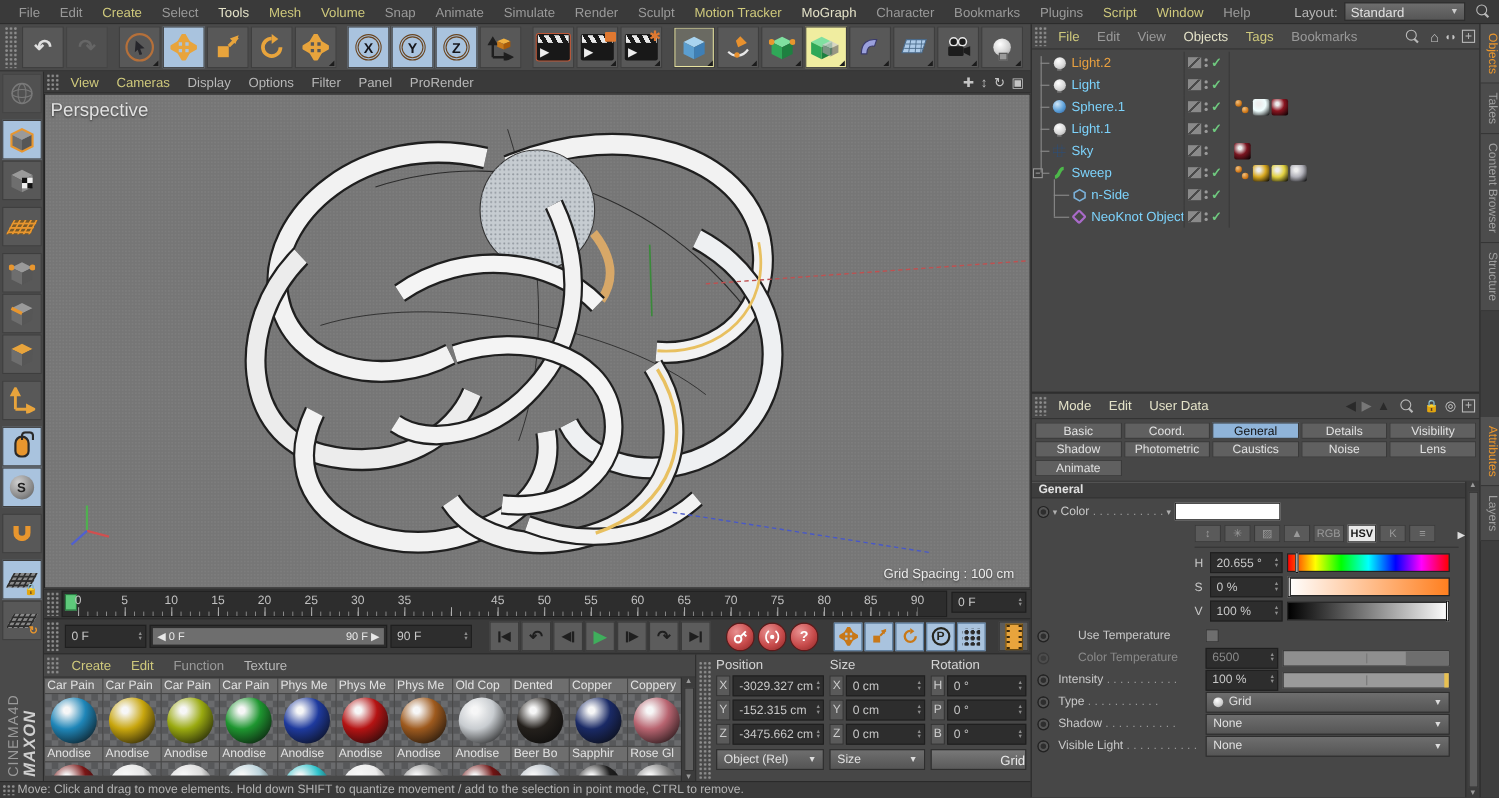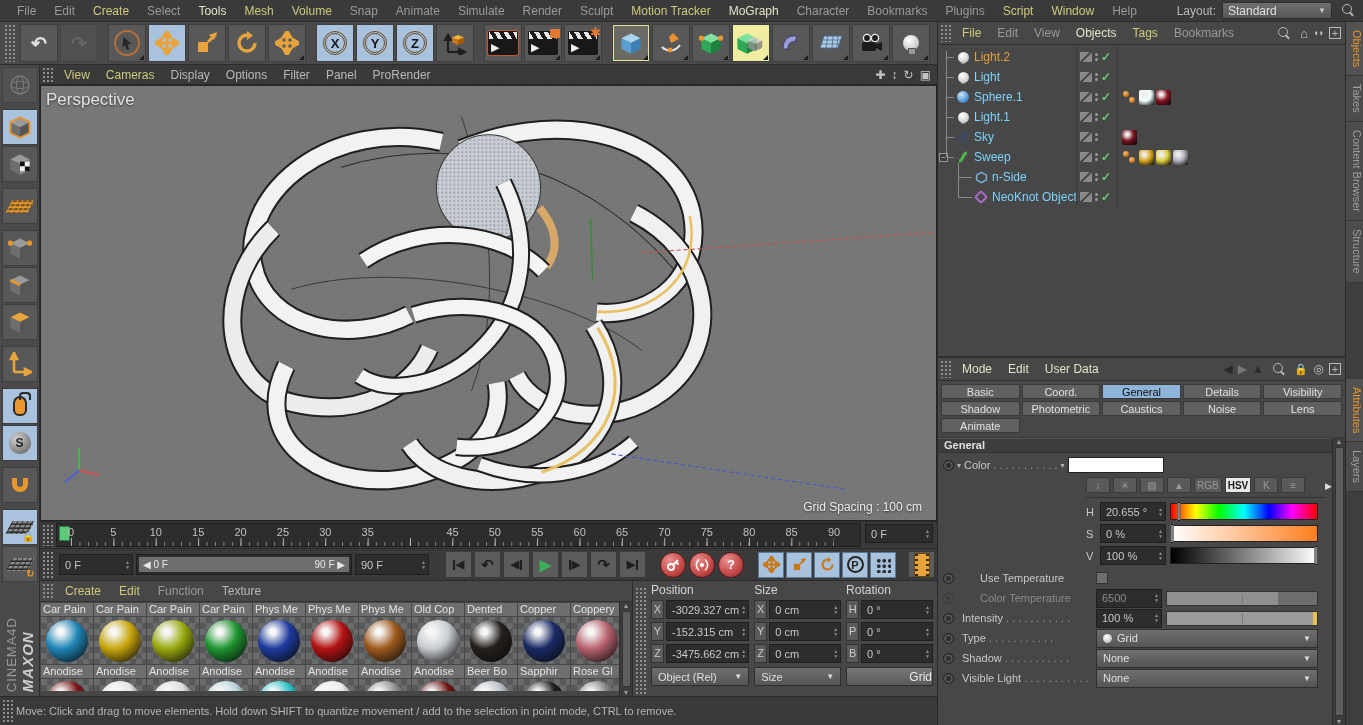--- a/index.html
+++ b/index.html
@@ -145,21 +145,21 @@
   .coords { flex:0 0 304px; background:#474747; display:flex; flex-direction:column; padding:2px 4px 0 0; }
   .coords-grid { display:flex; gap:5px; padding-left:14px; flex:1; }
   .cgroup { flex:1; display:flex; flex-direction:column; gap:3px; }
   .cgroup .hdr { color:#d4d4d4; font-size:12px; height:14px; }
   .crow { display:flex; gap:2px; align-items:center; }
   .crow .axis { flex:0 0 13px; height:19px; background:#5a5a5a; border:1px solid #333; color:#ccc; font-size:11px; text-align:center; line-height:17px; }
   .crow .field { flex:1; min-width:0; }
   .cfoot { margin-top:1px;justify-content:flex-end; }
 
   
-  .statusbar { height:29px; background:#3a3a3a; border-top:1px solid #2a2a2a; display:flex; align-items:center; color:#b4b4b4; font-size:11px; flex:0 0 auto; overflow:hidden; }
+  .statusbar { height:15px; background:#3a3a3a; border-top:1px solid #2a2a2a; display:flex; align-items:center; color:#b4b4b4; font-size:11px; flex:0 0 auto; overflow:hidden; }
 
   
   .rightcol { width:408px; background:#474747; border-left:1px solid #2a2a2a; display:flex; flex-direction:column; }
   .om { height:336px; display:flex; flex-direction:column; border-bottom:2px solid #2e2e2e; }
   .panelmenu { height:23px; display:flex; align-items:center; border-bottom:1px solid #333; flex:0 0 auto; }
   .panelmenu .menu-item { padding:0 8px; }
   .pm-icons { margin-left:auto; display:flex; align-items:center; gap:5px; padding-right:4px; color:#c8c8c8; }
   .plusbox { width:12px; height:12px; border:1px solid #b8b8b8; font-size:11px; line-height:10px; text-align:center; color:#b8b8b8; }
   .omtree { flex:1; position:relative; overflow:hidden; padding-top:2px; }
   .trunk { position:absolute; width:1px; background:#8a8a8a; }

